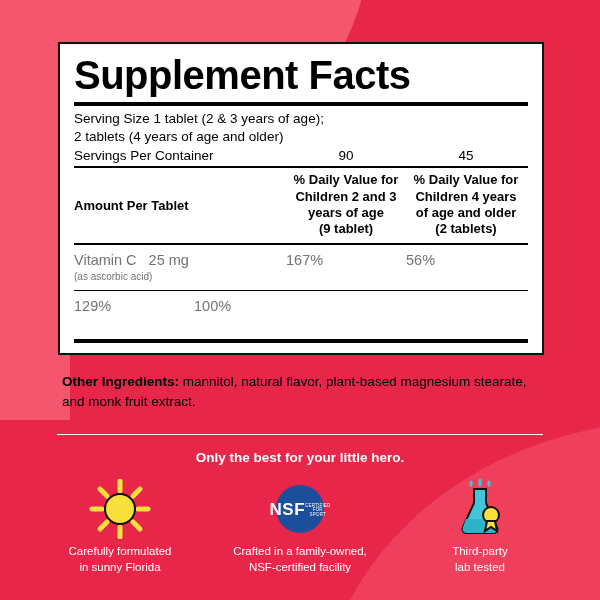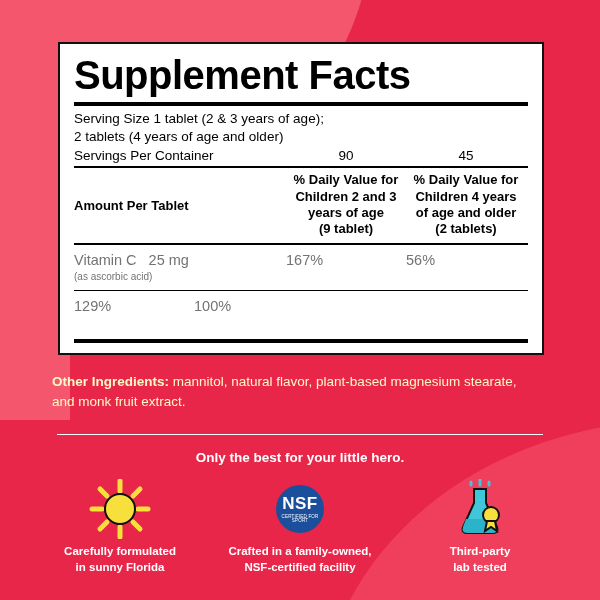--- a/index.html
+++ b/index.html
@@ -99,24 +99,24 @@
   }
   .nut-name { width: 212px; line-height: 1.3; }
   .nut-name .sub { font-size: 10px; }
   .nut-val { width: 120px; text-align: left; padding-top: 1px; }
 
   .nut-name .nm { font-weight: normal; }
   .nut-name .amt { padding-left: 12px; }
 
   .other-ing {
     position: absolute;
-    left: 52px;
+    left: 62px;
     top: 372px;
     width: 482px;
-    color: #fef9c3;
+    color: #000000;
     font-size: 13.5px;
     line-height: 1.45;
     z-index: 2;
   }
   .other-ing b { font-weight: bold; }
 
   .divider {
     position: absolute;
     left: 57px;
     top: 434px;
@@ -150,34 +150,34 @@
     color: #ffffff;
   }
   .badge .art {
     height: 62px;
     display: flex;
     align-items: center;
     justify-content: center;
   }
   .badge .cap {
     font-size: 11.5px;
-    font-weight: bold;
+    font-weight: normal;
     line-height: 1.35;
     margin-top: 4px;
     white-space: pre-line;
   }
 
   
   .nsf {
     width: 48px; height: 48px;
     border-radius: 50%;
     background: #1b4e9b;
     color: #fff;
     display: flex;
-    flex-direction: column;
+    flex-direction: row;
     align-items: center;
     justify-content: center;
     line-height: 1;
   }
   .nsf .big { font-size: 17px; font-weight: bold; letter-spacing: 0.5px; }
   .nsf .small { font-size: 4.5px; margin-top: 3px; letter-spacing: 0.2px; }
 </style>
 </head>
 <body>
 

